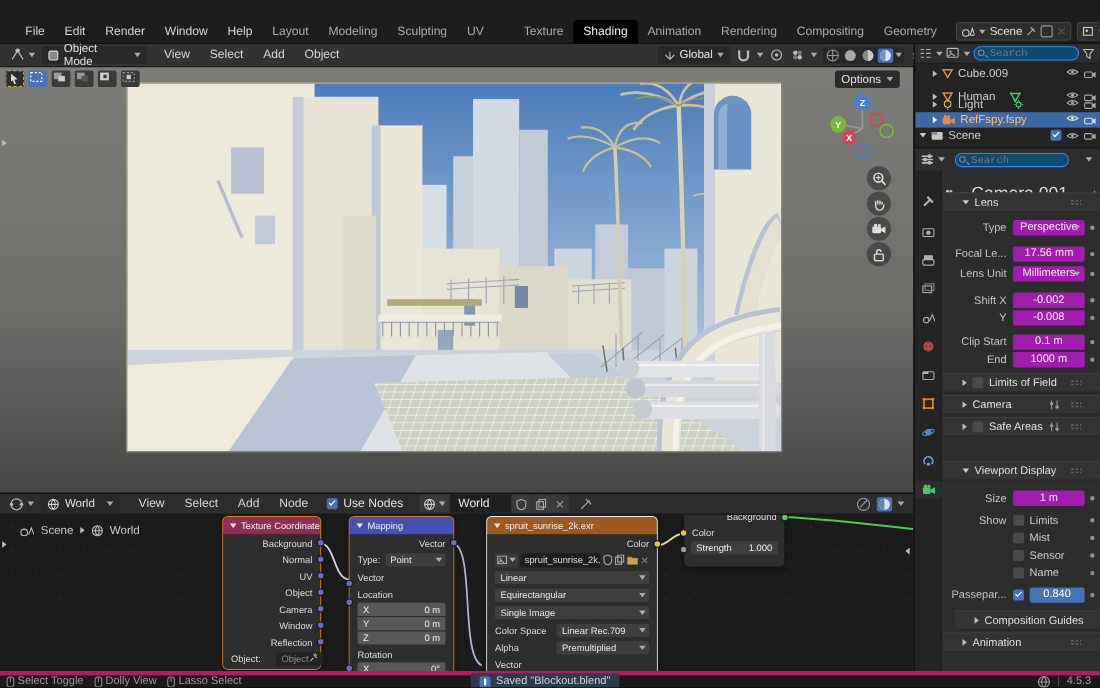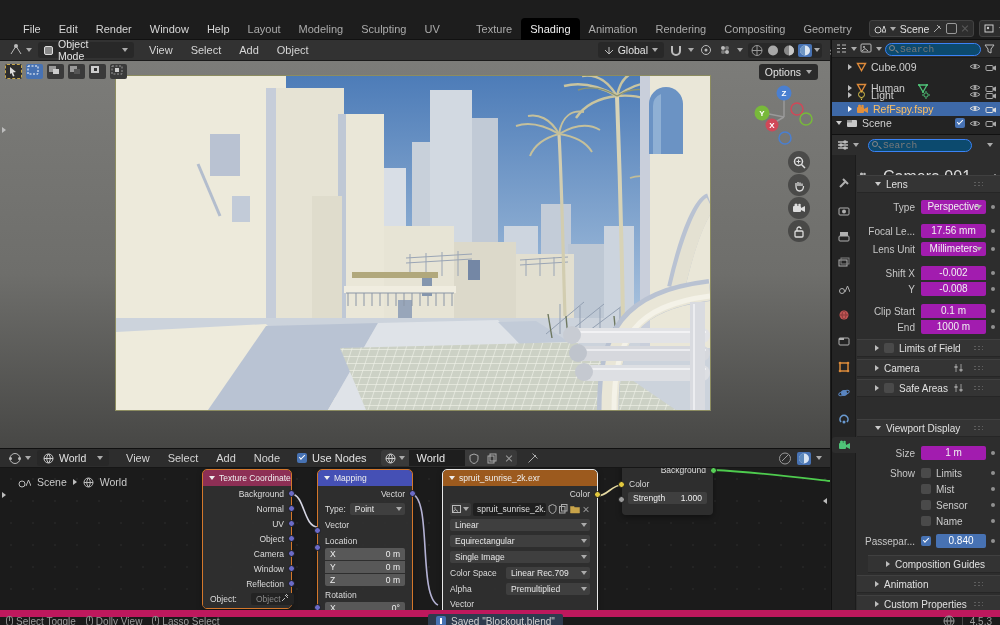--- a/index.html
+++ b/index.html
@@ -66,21 +66,21 @@
 .nact{outline:1.5px solid #e8e8e8}
 .nrow{height:15px;display:flex;align-items:center;padding:0 7px;white-space:nowrap}
 .nrow.out{justify-content:flex-end}
 .sock{position:absolute;width:7px;height:7px;border-radius:50%;border:1px solid #1a1a1a}
 .sv{background:#6b6bc8}.sy{background:#e3c93e}.sg{background:#57cf57}.sgr{background:#9a9a9a}
 .ndrop{flex:1;height:12px;background:#3f3f3f;border-radius:2px;line-height:12px;padding:0 5px;position:relative;color:#e8e8e8}
 .ndrop .cv{position:absolute;right:3px;top:4px}
 .nfld{height:12px;background:#585858;border-radius:2px;line-height:12px;display:flex;padding:0 5px;color:#f0f0f0}
 .nfld span:last-child{margin-left:auto}
 
-.status{left:0;top:610px;width:1000px;height:15px;background:#1a1a1a;border-top:7px solid #be185d;display:flex;align-items:center;font-size:10px;color:#9c9c9c;z-index:9}
+.status{left:0;top:610px;width:1000px;height:15px;background:#1a1a1a;border-top:4px solid #be185d;display:flex;align-items:center;font-size:10px;color:#9c9c9c;z-index:9}
 .mouse{display:inline-block;width:7px;height:10px;border:1px solid #8a8a8a;border-radius:3px;position:relative;margin-right:3px}
 .mouse::after{content:"";position:absolute;left:2px;top:0;width:1px;height:4px;background:#8a8a8a}
 .xic{position:relative;width:8px;height:8px}
 .xic::before,.xic::after{content:"";position:absolute;left:0;top:3.5px;width:8px;height:1px;background:#9a9a9a}
 .xic::before{transform:rotate(45deg)}.xic::after{transform:rotate(-45deg)}
 .sq{display:inline-block;border-radius:2px}
 </style>
 </head>
 <body>
 
@@ -722,25 +722,20 @@
       <span class="pfld blue" style="margin-left:5px">0.840</span>
       <span class="pdot"></span>
     </div>
     <div class="phead" style="top:420px;left:36px;width:133px;background:#333">
       <span class="cr"></span>
       <span>Composition Guides</span>
     </div>
     <div class="phead" style="top:440px">
       <span class="cr"></span>
       <span>Animation</span>
-        <span class="dots"></span>
-    </div>
-    <div class="phead" style="top:460px">
-      <span class="cr"></span>
-      <span>Custom Properties</span>
         <span class="dots"></span>
     </div>
   </div>
 
   <div class="shead ab">
     <svg width="16" height="13" style="margin:0 2px 0 7px">
         <circle cx="8" cy="6.5" r="5" fill="none" stroke="#bbb"></circle>
         <circle cx="3.5" cy="6.5" r="1.5" fill="#bbb"></circle>
         <circle cx="12.5" cy="6.5" r="1.5" fill="#bbb"></circle>
       </svg>

